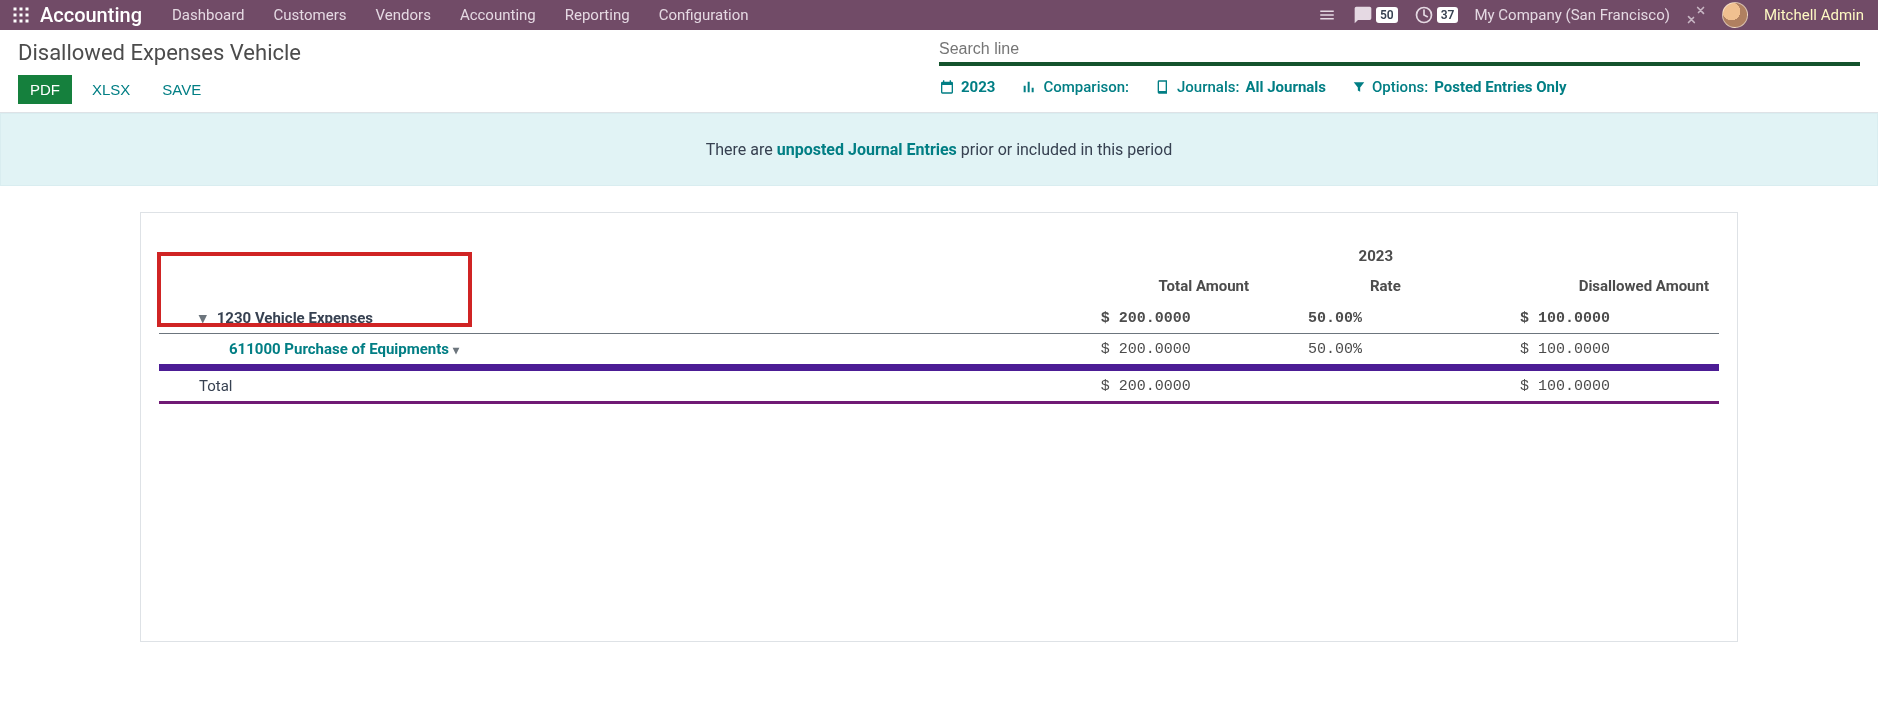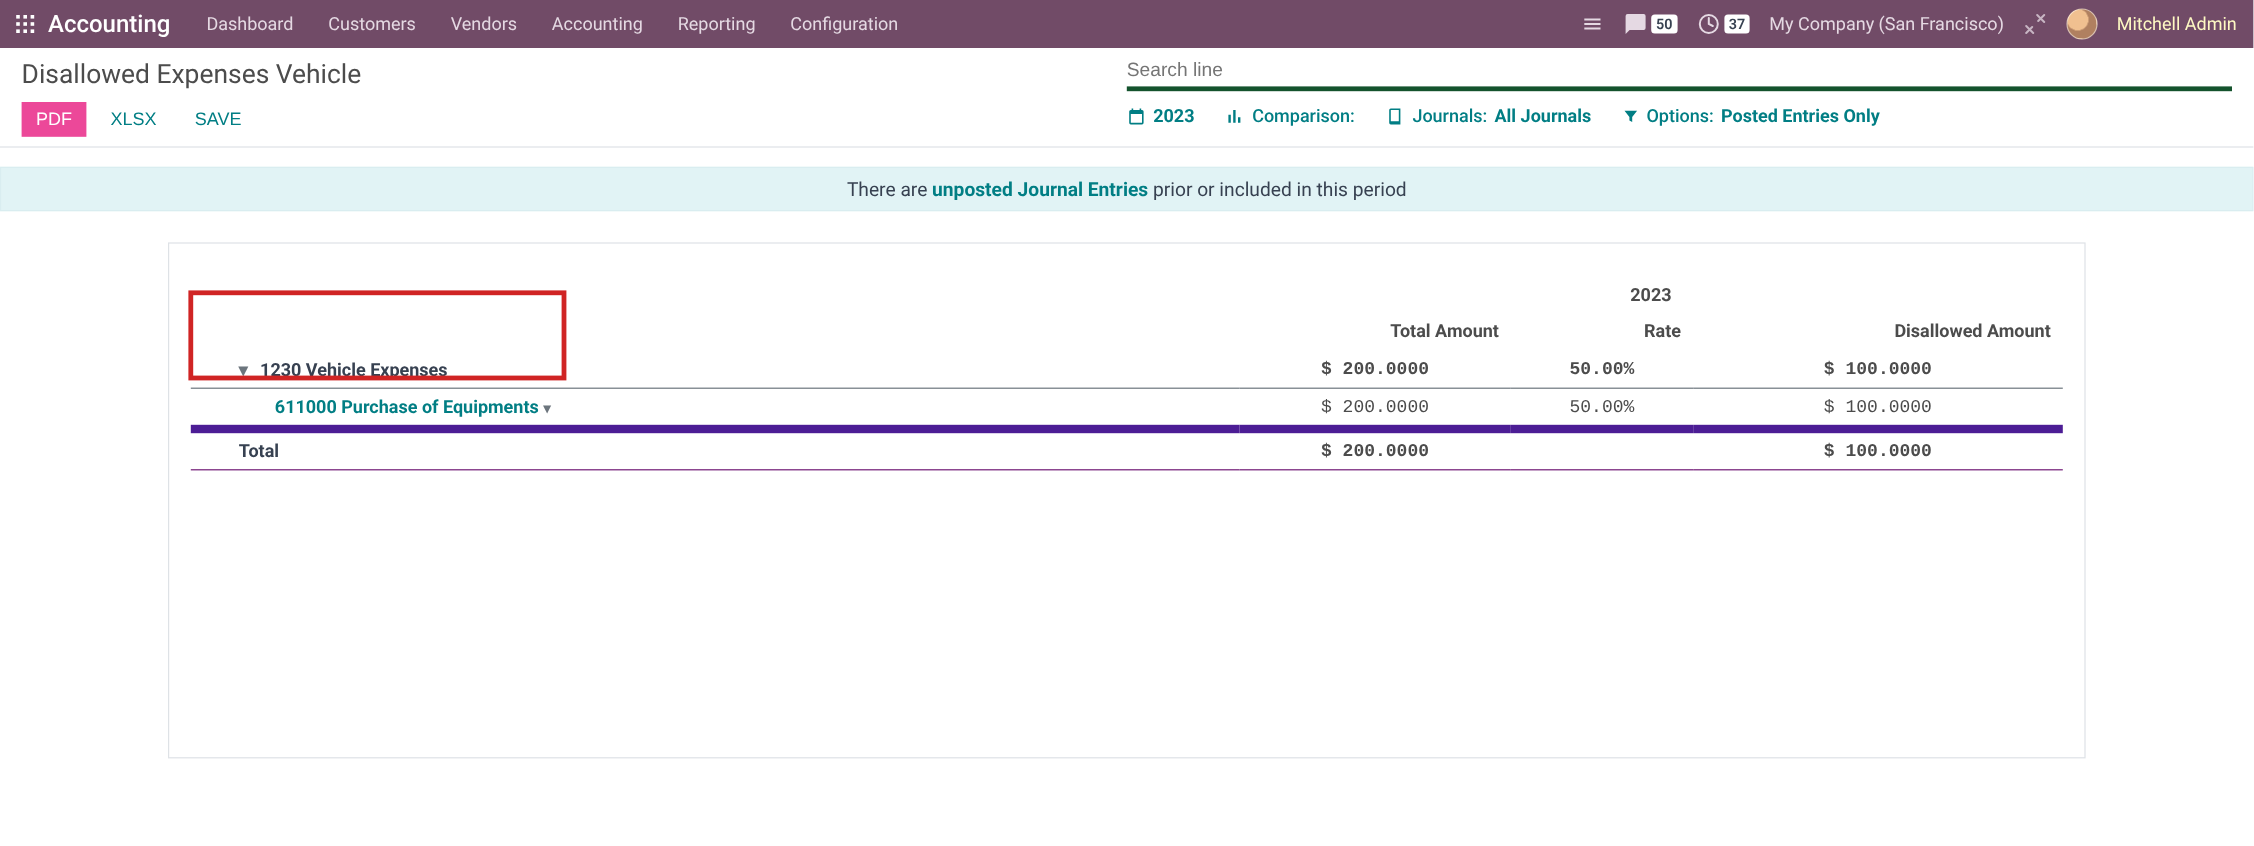--- a/index.html
+++ b/index.html
@@ -6,21 +6,21 @@
   body {
     font-family: -apple-system, BlinkMacSystemFont, "Segoe UI", Roboto, "Helvetica Neue", Arial, sans-serif;
     font-size: 14px;
     color: #374151;
     background: #ffffff;
     width: 1878px;
   }
   
   .topbar {
     background: #714B67;
-    height: 40px;
+    height: 30px;
     display: flex;
     align-items: center;
     color: #ffffff;
     padding: 0 10px;
   }
   .apps-grid {
     display: inline-flex;
     align-items: center;
     justify-content: center;
     width: 22px; height: 22px;
@@ -76,21 +76,21 @@
   .cp-left { flex: 1; }
   .page-title { font-size: 22px; color: #4c4c4c; font-weight: 400; margin-bottom: 10px; }
   .export-btns { display: flex; gap: 8px; align-items:center; }
   .btn {
     padding: 6px 12px;
     font-size: 15px;
     cursor: pointer;
     border: none;
     background: transparent;
   }
-  .btn-primary { background: #ec4899; color:#fff; font-weight:500; }
+  .btn-primary { background: #15803d; color:#fff; font-weight:500; }
   .btn-link { color:#017e84; font-weight:500; }
 
   .cp-right { flex: 1; display:flex; flex-direction:column; }
   .search-wrap { border-bottom: 4px solid #14532d; padding-bottom: 4px; margin-bottom: 12px; }
   .search-input {
     width: 100%;
     border: none;
     outline: none;
     font-size: 16px;
     color: #6c757d;
@@ -99,45 +99,44 @@
   .filters-row { display:flex; gap: 26px; align-items:center; font-size:15px; }
   .filter { color:#017e84; display:inline-flex; align-items:center; gap:6px; cursor:pointer; font-weight:500; }
   .filter svg { fill: currentColor; }
   .bold { font-weight: 700; }
 
   
   .warn-band {
     background: #d1ecf1cc;
     background: #e1f3f5;
     text-align: center;
-    padding: 8px 0;
+    padding: 26px 0;
     font-size: 16px;
     color: #374151;
     border: 1px solid #d9edf0;
-    margin-top: 16px;
   }
   .warn-band a { color:#017e84; font-weight:700; text-decoration:none; }
 
   
   .report-area { padding: 26px 140px 40px 140px; }
   .card {
     border: 1px solid #dee2e6;
     background: #fff;
     padding: 30px 18px 40px 18px;
     min-height: 430px;
   }
   table.report { width: 100%; border-collapse: collapse; font-size: 15px; }
   table.report th { font-weight: 700; text-align: right; padding: 4px 10px 8px 10px; color:#4c4c4c; }
   table.report .year-header th { text-align:center; font-weight:700; }
   table.report td { padding: 6px 10px; }
   .num { font-family: "SFMono-Regular", Consolas, "Liberation Mono", Menlo, monospace; text-align: center; white-space: nowrap; color:#4c4c4c; }
   .row-main td { border-bottom: 1px solid #6c757d; font-weight:700; }
   .row-sub td { border-bottom: 7px solid #4c1d95; }
   .row-sub .label-cell a { color:#017e84; font-weight:700; text-decoration:none; }
-  .row-total td { border-top: 1px solid #6c757d; border-bottom: 1px solid #701a75; font-weight:700; }
+  .row-total td { border-top: 1px solid #6c757d; border-bottom: 3px solid #701a75; font-weight:400; }
   .caret { color:#6c757d; font-size:12px; margin-left:4px; }
   .expand-caret { color:#6c757d; display:inline-block; width:14px; }
 
   
   .red-box {
     position: absolute;
     border: 4px solid #d02424;
     pointer-events: none;
   }
   .report-area { position: relative; }

